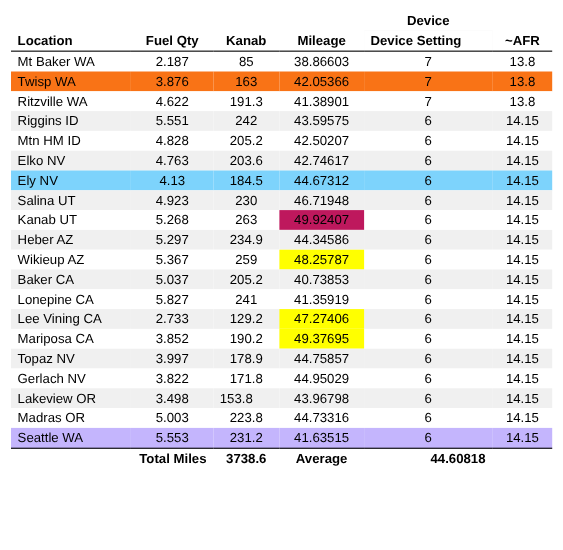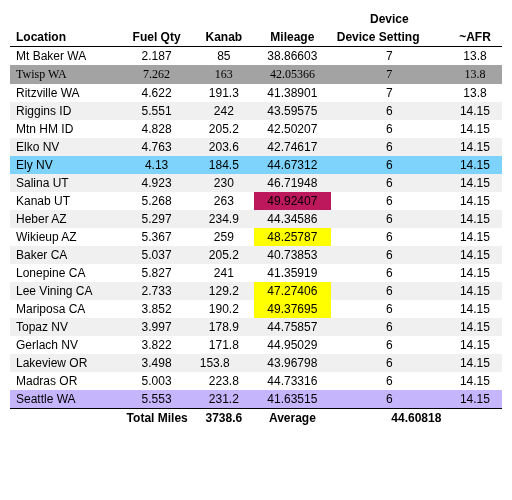--- a/index.html
+++ b/index.html
@@ -62,23 +62,23 @@
   </thead>
   <tbody id="table-body">
   <tr style="background-color: rgb(255, 255, 255);">
         <td style="text-align: left;">Mt Baker WA</td>
         <td style="text-align: center;">2.187</td>
         <td style="text-align: center;">85</td>
         <td style="text-align: center;">38.86603</td>
         <td style="text-align: center;">7</td>
         <td style="text-align: center;">13.8</td>
       </tr>
-      <tr style="background-color: #a3a3a3; font-family: Liberation Serif, serif;">
+      <tr style="background-color: #f97316;">
         <td style="text-align: left;">Twisp WA</td>
-        <td style="text-align: center;">7.262</td>
+        <td style="text-align: center;">3.876</td>
         <td style="text-align: center;">163</td>
         <td style="text-align: center;">42.05366</td>
         <td style="text-align: center;">7</td>
         <td style="text-align: center;">13.8</td>
       </tr>
       <tr style="background-color: rgb(255, 255, 255);">
         <td style="text-align: left;">Ritzville WA</td>
         <td style="text-align: center;">4.622</td>
         <td style="text-align: center;">191.3</td>
         <td style="text-align: center;">41.38901</td>

